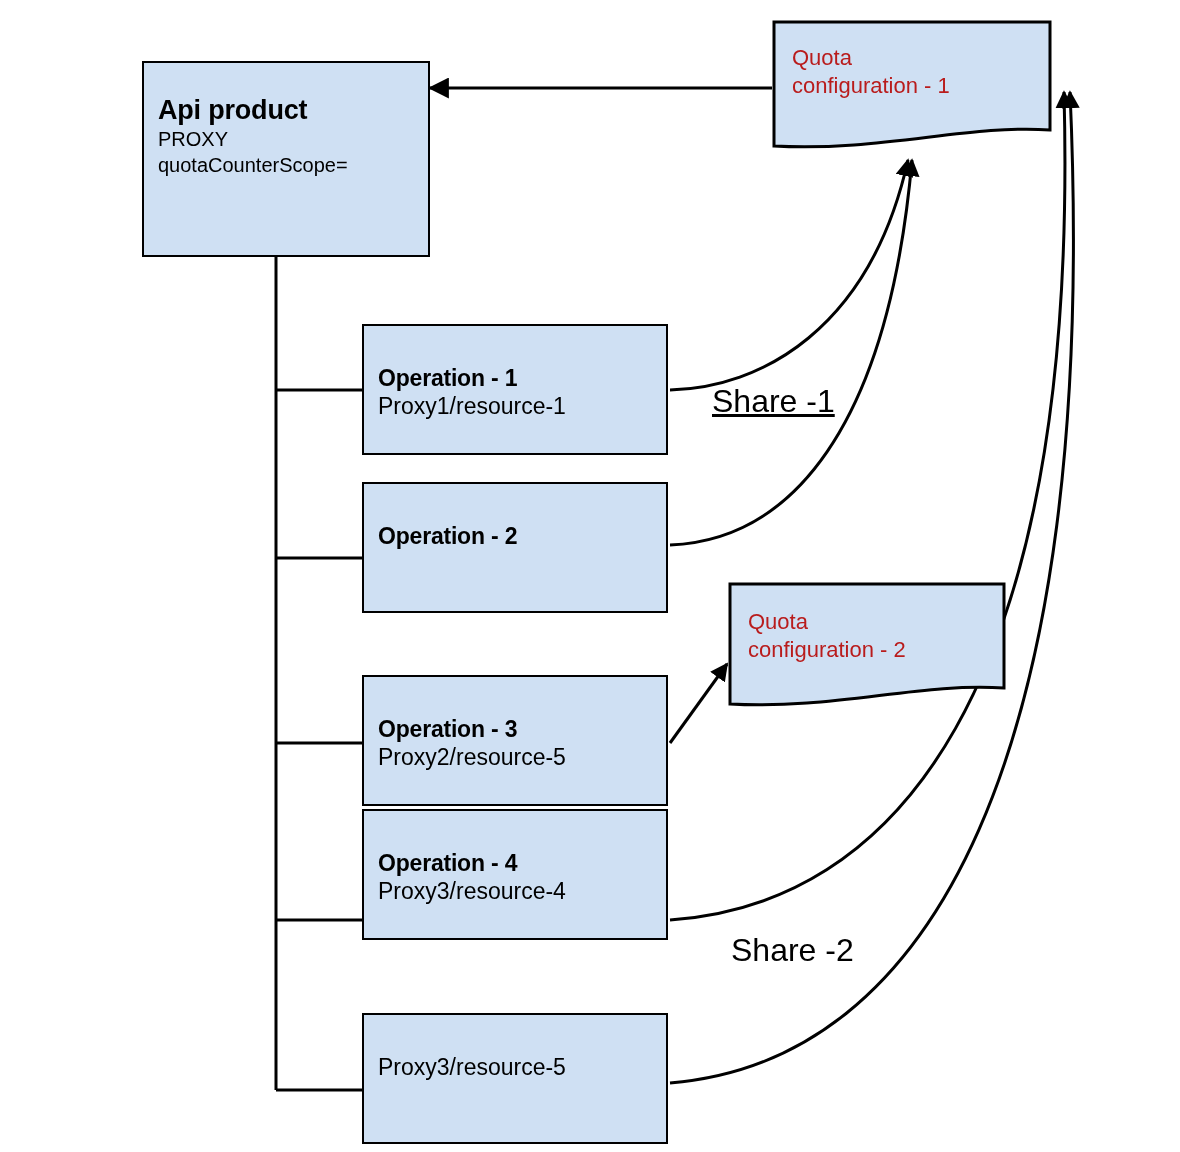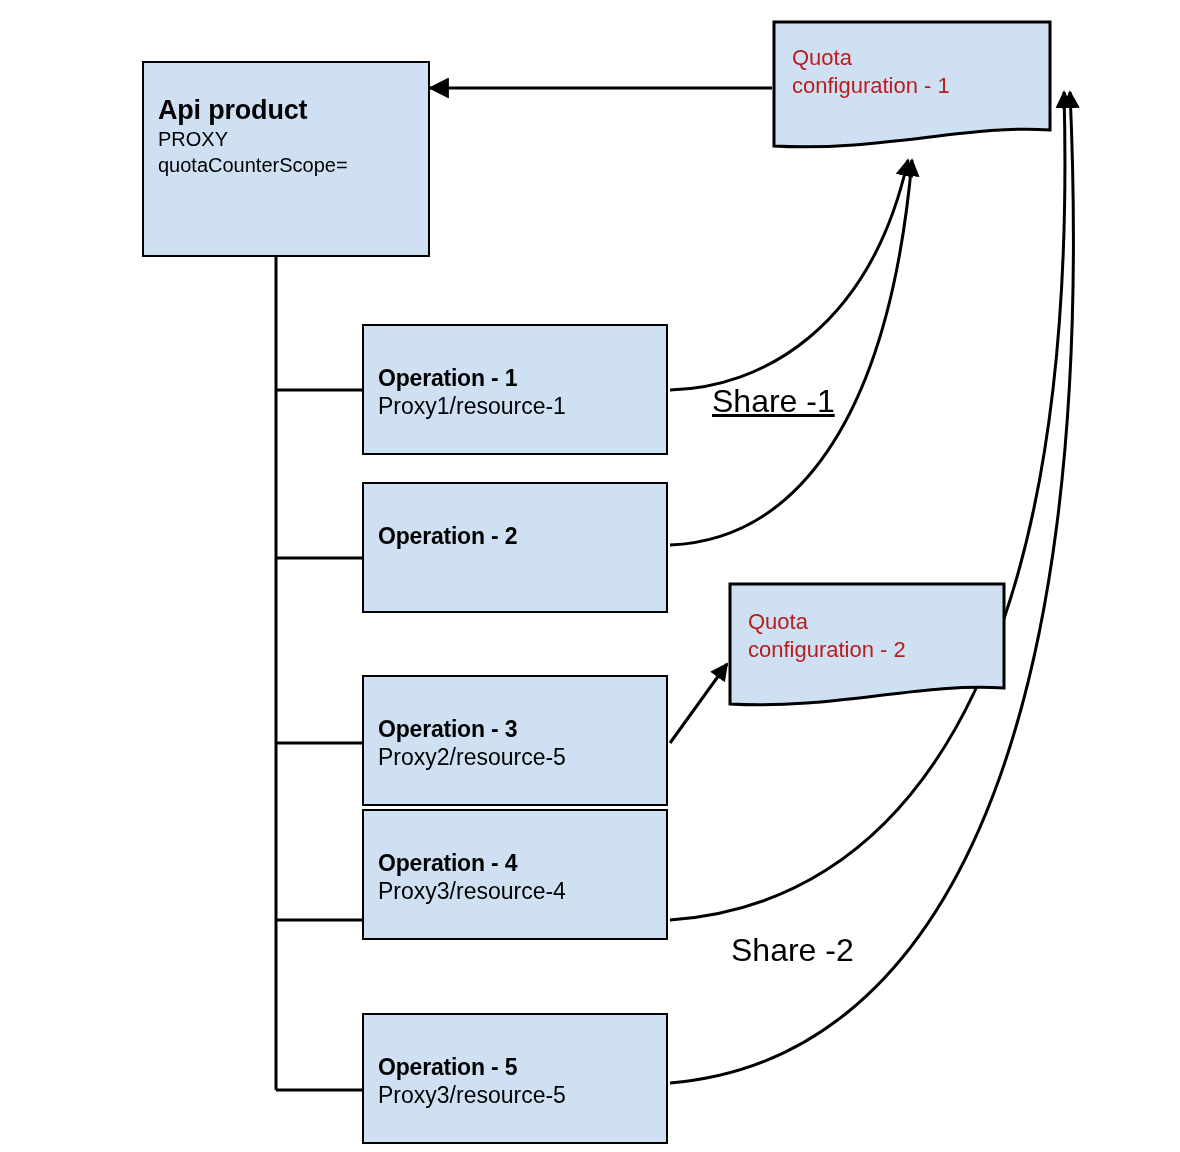--- a/index.html
+++ b/index.html
@@ -197,21 +197,20 @@
 
   <div class="node op-node" id="node-op-4">
     <div class="node-text">
       <span class="title-bold">Operation - 4</span>
       <span class="sub-line">Proxy3/resource-4</span>
     </div>
   </div>
 
   <div class="node op-node" id="node-op-5">
     <div class="node-text">
-      <span class="title-bold">Operation - 5</span>
       <span class="sub-line">Proxy3/resource-5</span>
     </div>
   </div>
 
   <div class="doc-node" id="node-quota-1">
     <svg width="282" height="132" viewBox="0 0 282 132" xmlns="http://www.w3.org/2000/svg">
       <path d="M 4 2 L 280 2 L 280 110 C 200 104 110 132 4 126 Z" fill="#cfe0f3" stroke="#000000" stroke-width="3"></path>
     </svg>
     <div class="node-text">
       <span style="display:block">Quota</span>

